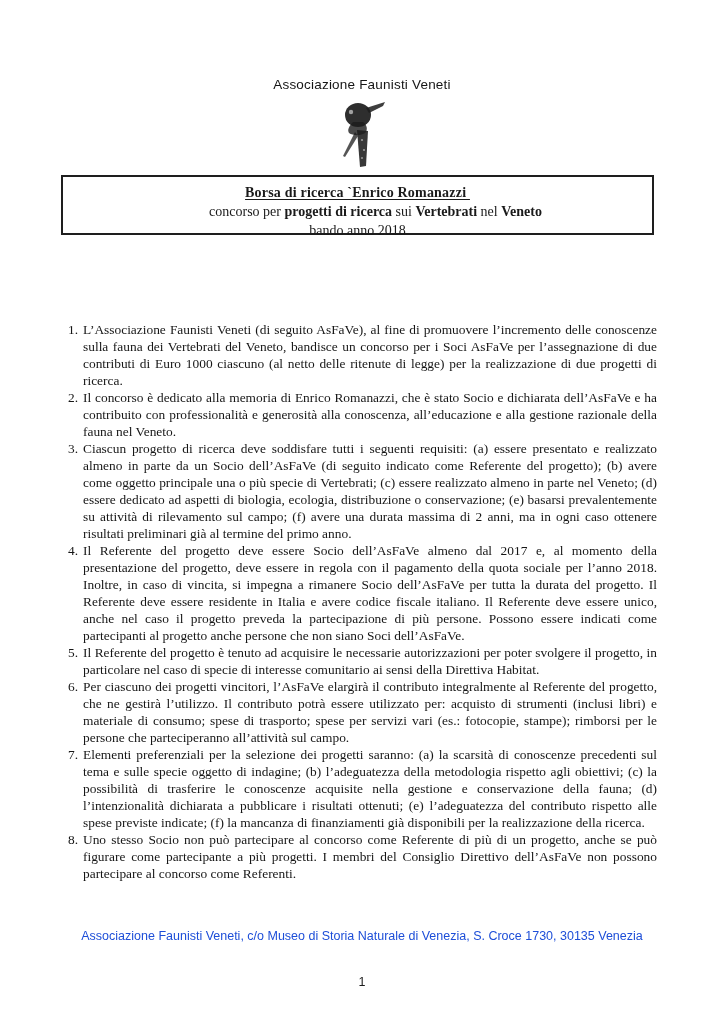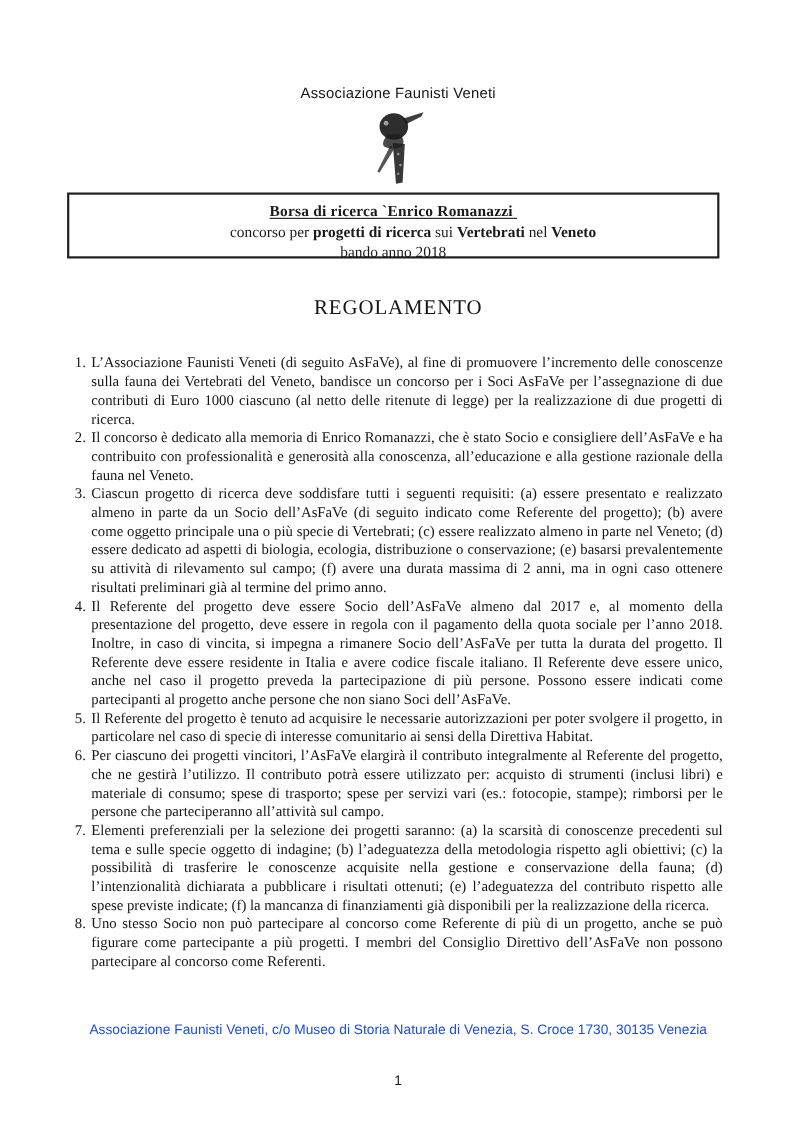--- a/index.html
+++ b/index.html
@@ -89,31 +89,30 @@
       </g>
     </svg>
   </div>
 
   <div class="title-box">
     <div class="l1">Borsa di ricerca `Enrico Romanazzi&nbsp;</div>
     <div class="l2"><span>concorso per </span><b>progetti di ricerca</b><span> sui </span><b>Vertebrati</b><span> nel </span><b>Veneto</b></div>
     <div class="l3">bando anno 2018</div>
   </div>
 
-  <div class="reg-heading">REGOLAMENTO</div>
 
   <div class="reg-list" id="reg-list">
     <div class="reg-item">
       <span class="num">1.</span>
       <span class="txt">L’Associazione Faunisti Veneti (di seguito AsFaVe), al fine di promuovere l’incremento delle conoscenze sulla fauna dei Vertebrati del Veneto, bandisce un concorso per i Soci AsFaVe per l’assegnazione di due contributi di Euro 1000 ciascuno (al netto delle ritenute di legge) per la realizzazione di due progetti di ricerca.</span>
     </div>
 
     <div class="reg-item">
       <span class="num">2.</span>
-      <span class="txt">Il concorso è dedicato alla memoria di Enrico Romanazzi, che è stato Socio e consigliere dell’AsFaVe e ha contribuito con professionalità e generosità alla conoscenza, all’educazione e alla gestione razionale della fauna nel Veneto.</span>
+      <span class="txt">Il concorso è dedicato alla memoria di Enrico Romanazzi, che è stato Socio e dichiarata dell’AsFaVe e ha contribuito con professionalità e generosità alla conoscenza, all’educazione e alla gestione razionale della fauna nel Veneto.</span>
     </div>
 
     <div class="reg-item">
       <span class="num">3.</span>
       <span class="txt">Ciascun progetto di ricerca deve soddisfare tutti i seguenti requisiti: (a) essere presentato e realizzato almeno in parte da un Socio dell’AsFaVe (di seguito indicato come Referente del progetto); (b) avere come oggetto principale una o più specie di Vertebrati; (c) essere realizzato almeno in parte nel Veneto; (d) essere dedicato ad aspetti di biologia, ecologia, distribuzione o conservazione; (e) basarsi prevalentemente su attività di rilevamento sul campo; (f) avere una durata massima di 2 anni, ma in ogni caso ottenere risultati preliminari già al termine del primo anno.</span>
     </div>
 
     <div class="reg-item">
       <span class="num">4.</span>
       <span class="txt">Il Referente del progetto deve essere Socio dell’AsFaVe almeno dal 2017 e, al momento della presentazione del progetto, deve essere in regola con il pagamento della quota sociale per l’anno 2018. Inoltre, in caso di vincita, si impegna a rimanere Socio dell’AsFaVe per tutta la durata del progetto. Il Referente deve essere residente in Italia e avere codice fiscale italiano. Il Referente deve essere unico, anche nel caso il progetto preveda la partecipazione di più persone. Possono essere indicati come partecipanti al progetto anche persone che non siano Soci dell’AsFaVe.</span>

